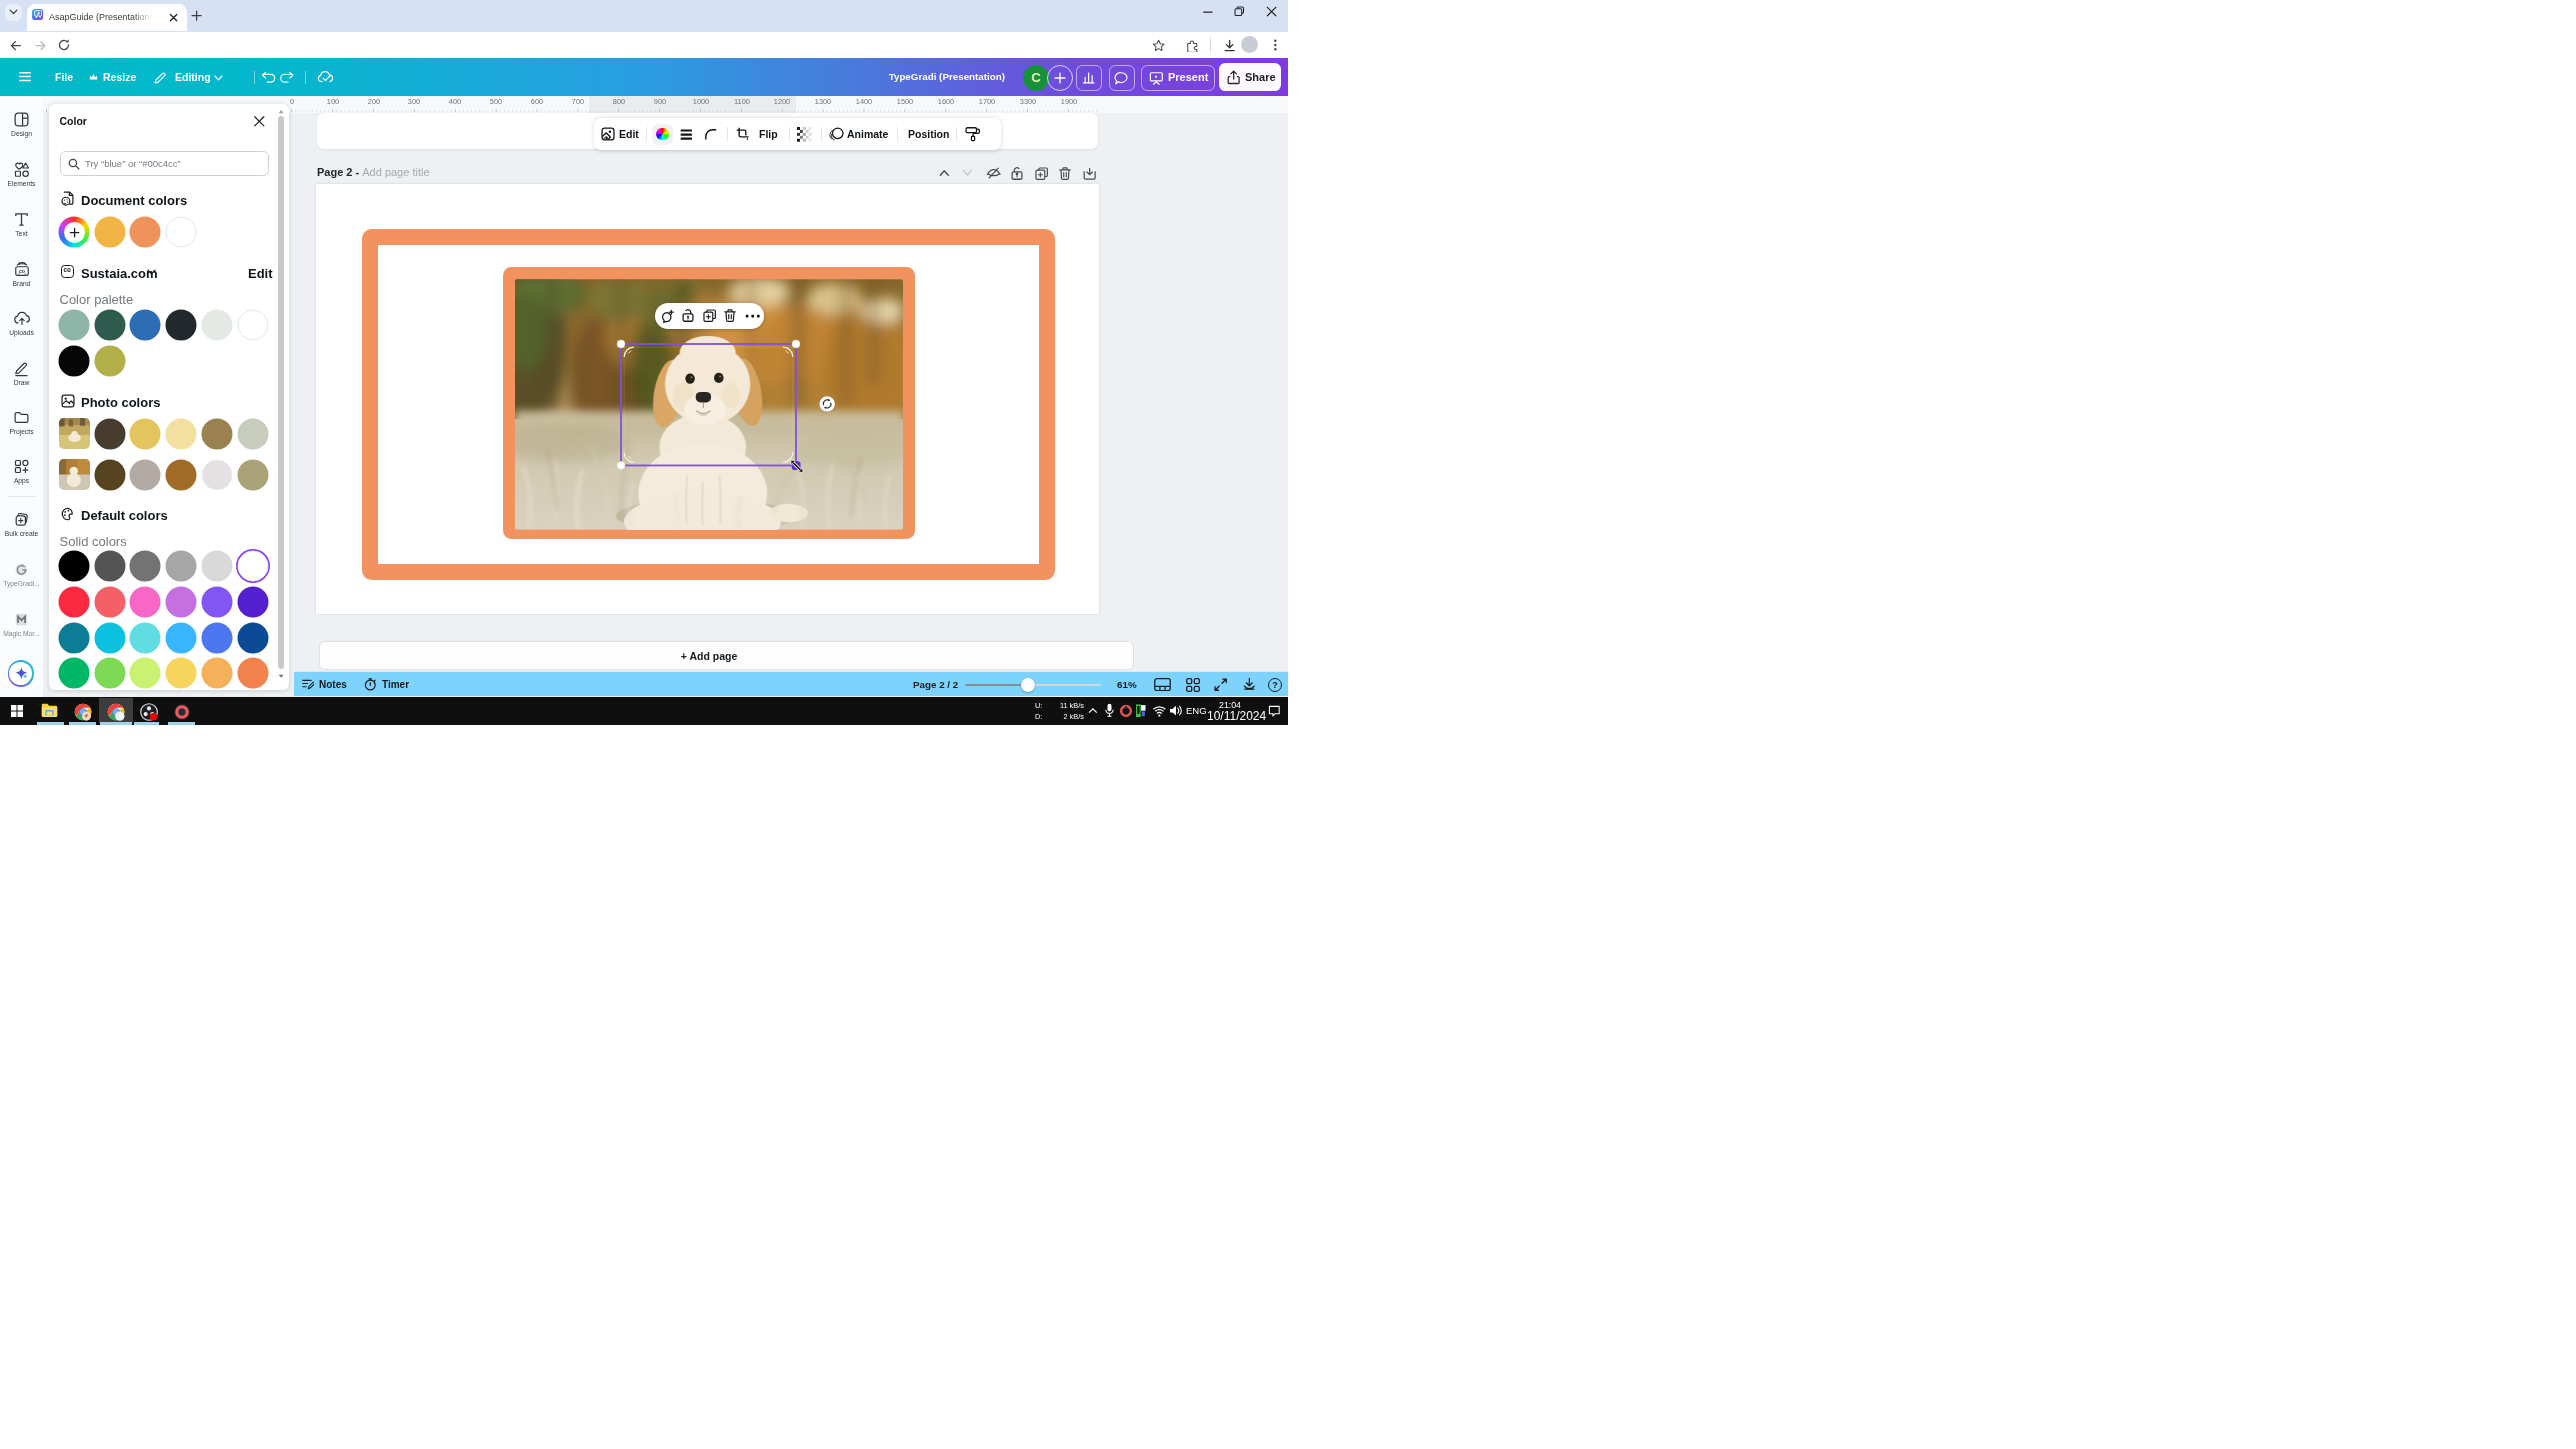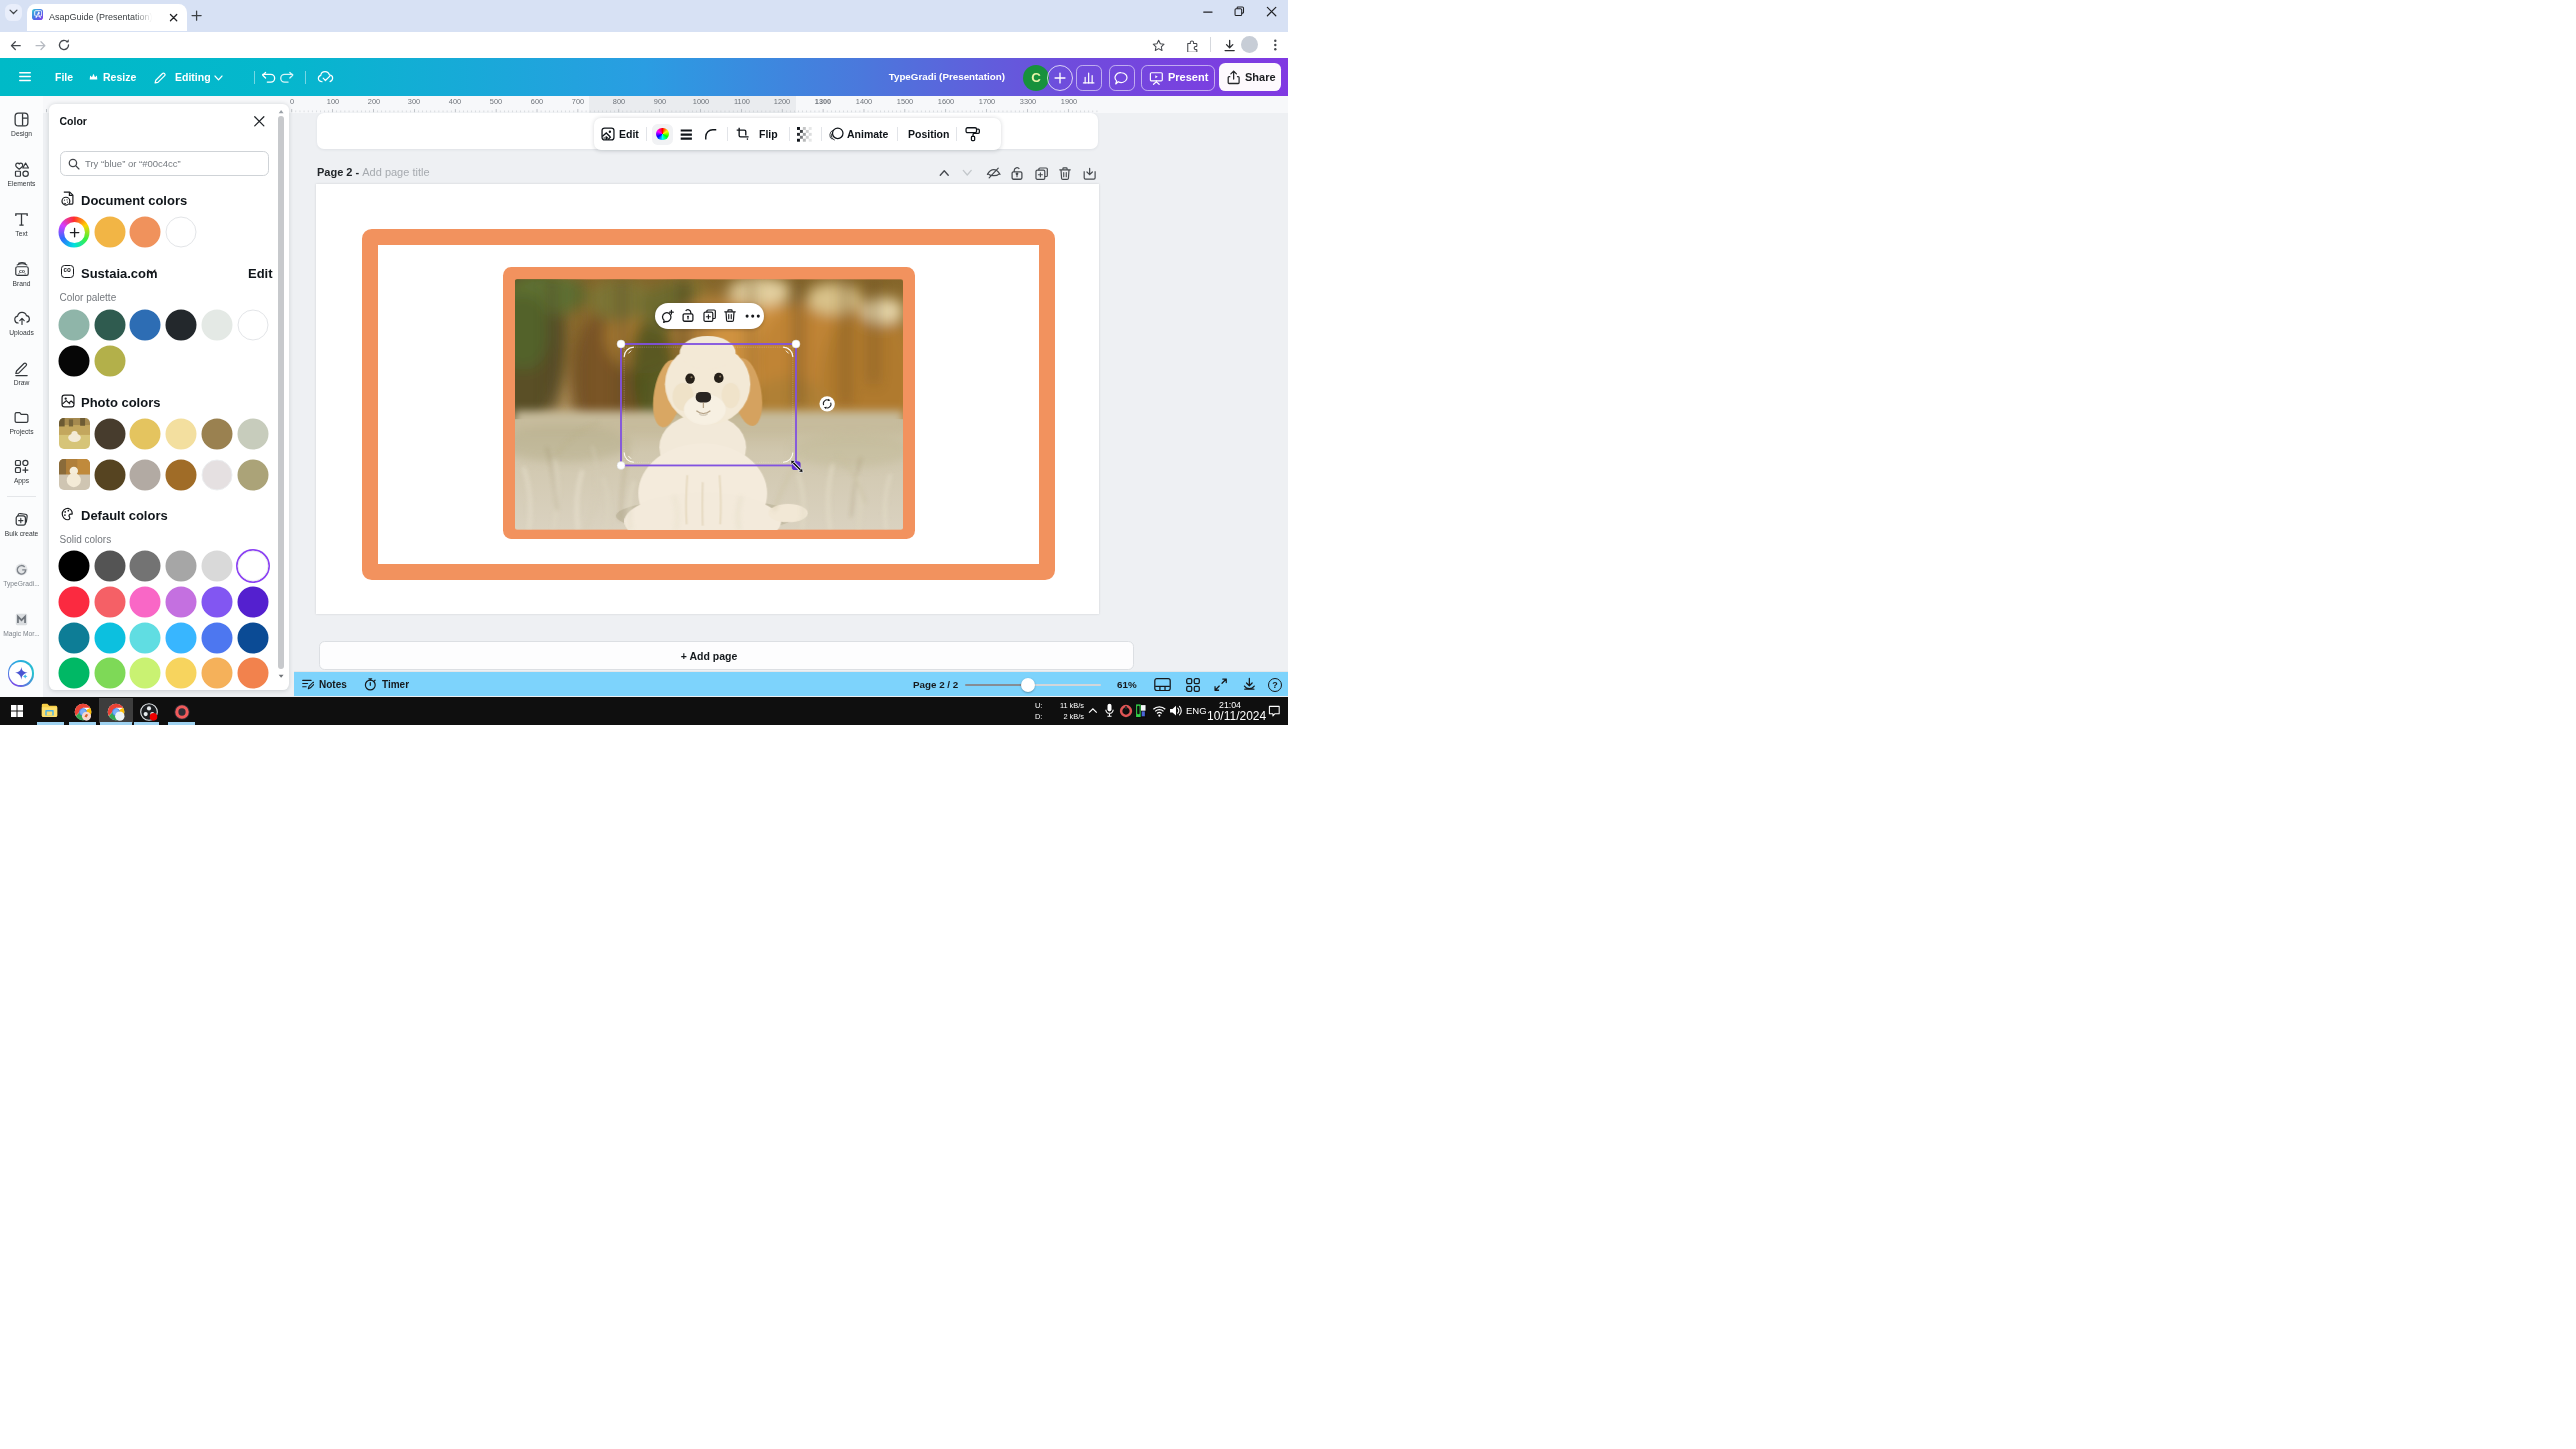--- a/index.html
+++ b/index.html
@@ -45,21 +45,21 @@
 
 #bottombar { position:absolute; left:294px; top:671px; width:994px; height:25px; background:#7dd3fc; border-top:0.7px solid #e4e6e9; }
 
 
 #taskbar { position:absolute; left:0; top:697px; width:1288px; height:28px; background:#0f0f0f; color:#fff; }
 
 
 #panel { position:absolute; left:49px; top:104px; width:240px; height:586px; background:#fff; border-radius:6.3px; box-shadow:0 0.7px 4.2px rgba(20,30,40,.16); }
 .swatch { position:absolute; border-radius:50%; width:31px; height:31px; transform:translate(-50%,-50%); }
 .phead { position:absolute; font-size:13px; font-weight:700; color:#10151a; }
-.plabel { position:absolute; font-size:10px; color:#74787d; }
+.plabel { position:absolute; font-size:13px; color:#74787d; }
 </style>
 </head>
 <body>
 <div id="root">
 
   <div id="tabstrip">
     <div id="tabsearch">
       <svg class="abs" style="left:4.2px;top:5.6px" width="9" height="6.3" viewBox="0 0 13 9">
           <path d="M1.5 1.5 L6.5 6.5 L11.5 1.5" fill="none" stroke="#41454a" stroke-width="1.8" stroke-linecap="round"></path>
         </svg>
@@ -455,21 +455,21 @@
       <div class="rnum" style="left: 371px;">300</div>
       <div class="rnum" style="left: 412px;">400</div>
       <div class="rnum" style="left: 453px;">500</div>
       <div class="rnum" style="left: 494px;">600</div>
       <div class="rnum" style="left: 535px;">700</div>
       <div class="rnum" style="left: 576px;">800</div>
       <div class="rnum" style="left: 617px;">900</div>
       <div class="rnum" style="left: 658px;">1000</div>
       <div class="rnum" style="left: 699px;">1100</div>
       <div class="rnum" style="left: 739px;">1200</div>
-      <div class="rnum" style="left: 780px; font-weight: bold;">1300</div>
+      <div class="rnum" style="left: 780px;">1300</div>
       <div class="rnum" style="left: 821px;">1400</div>
       <div class="rnum" style="left: 862px;">1500</div>
       <div class="rnum" style="left: 903px;">1600</div>
       <div class="rnum" style="left: 944px;">1700</div>
       <div class="rnum" style="left: 985px;">3300</div>
       <div class="rnum" style="left: 1026px;">1900</div>
     </div>
 
   <div id="ctxbar"></div>
   <div id="ctxtools">

